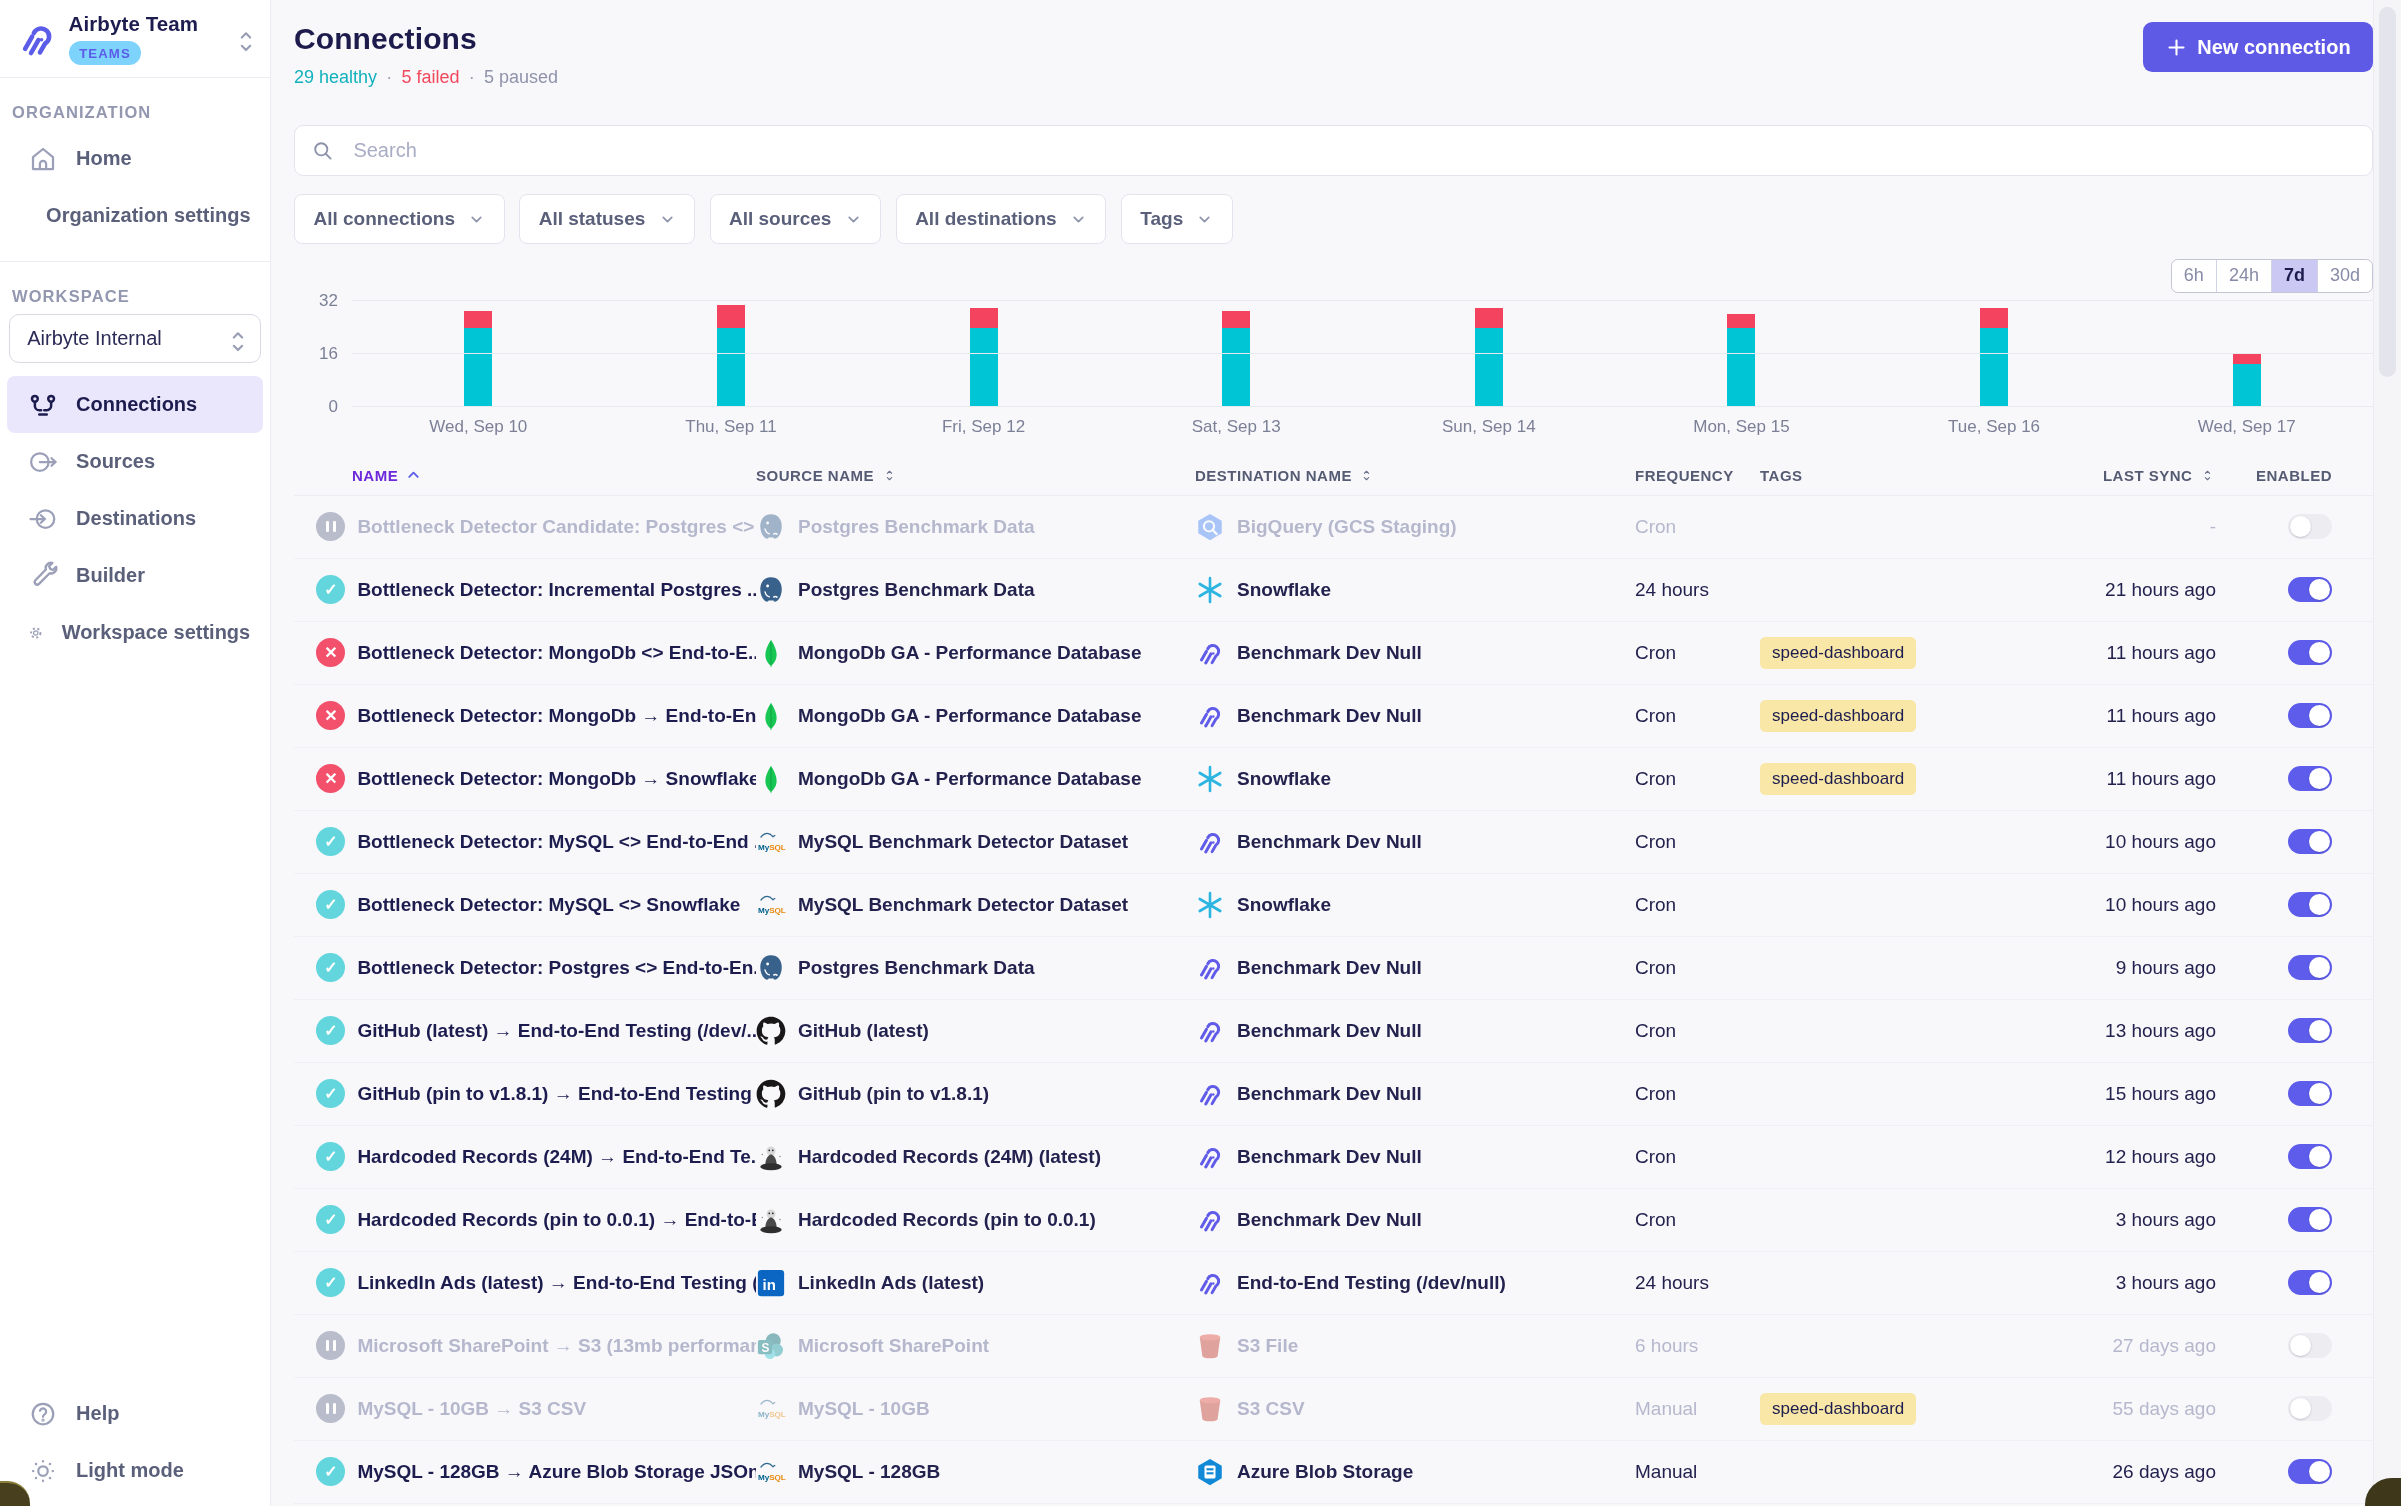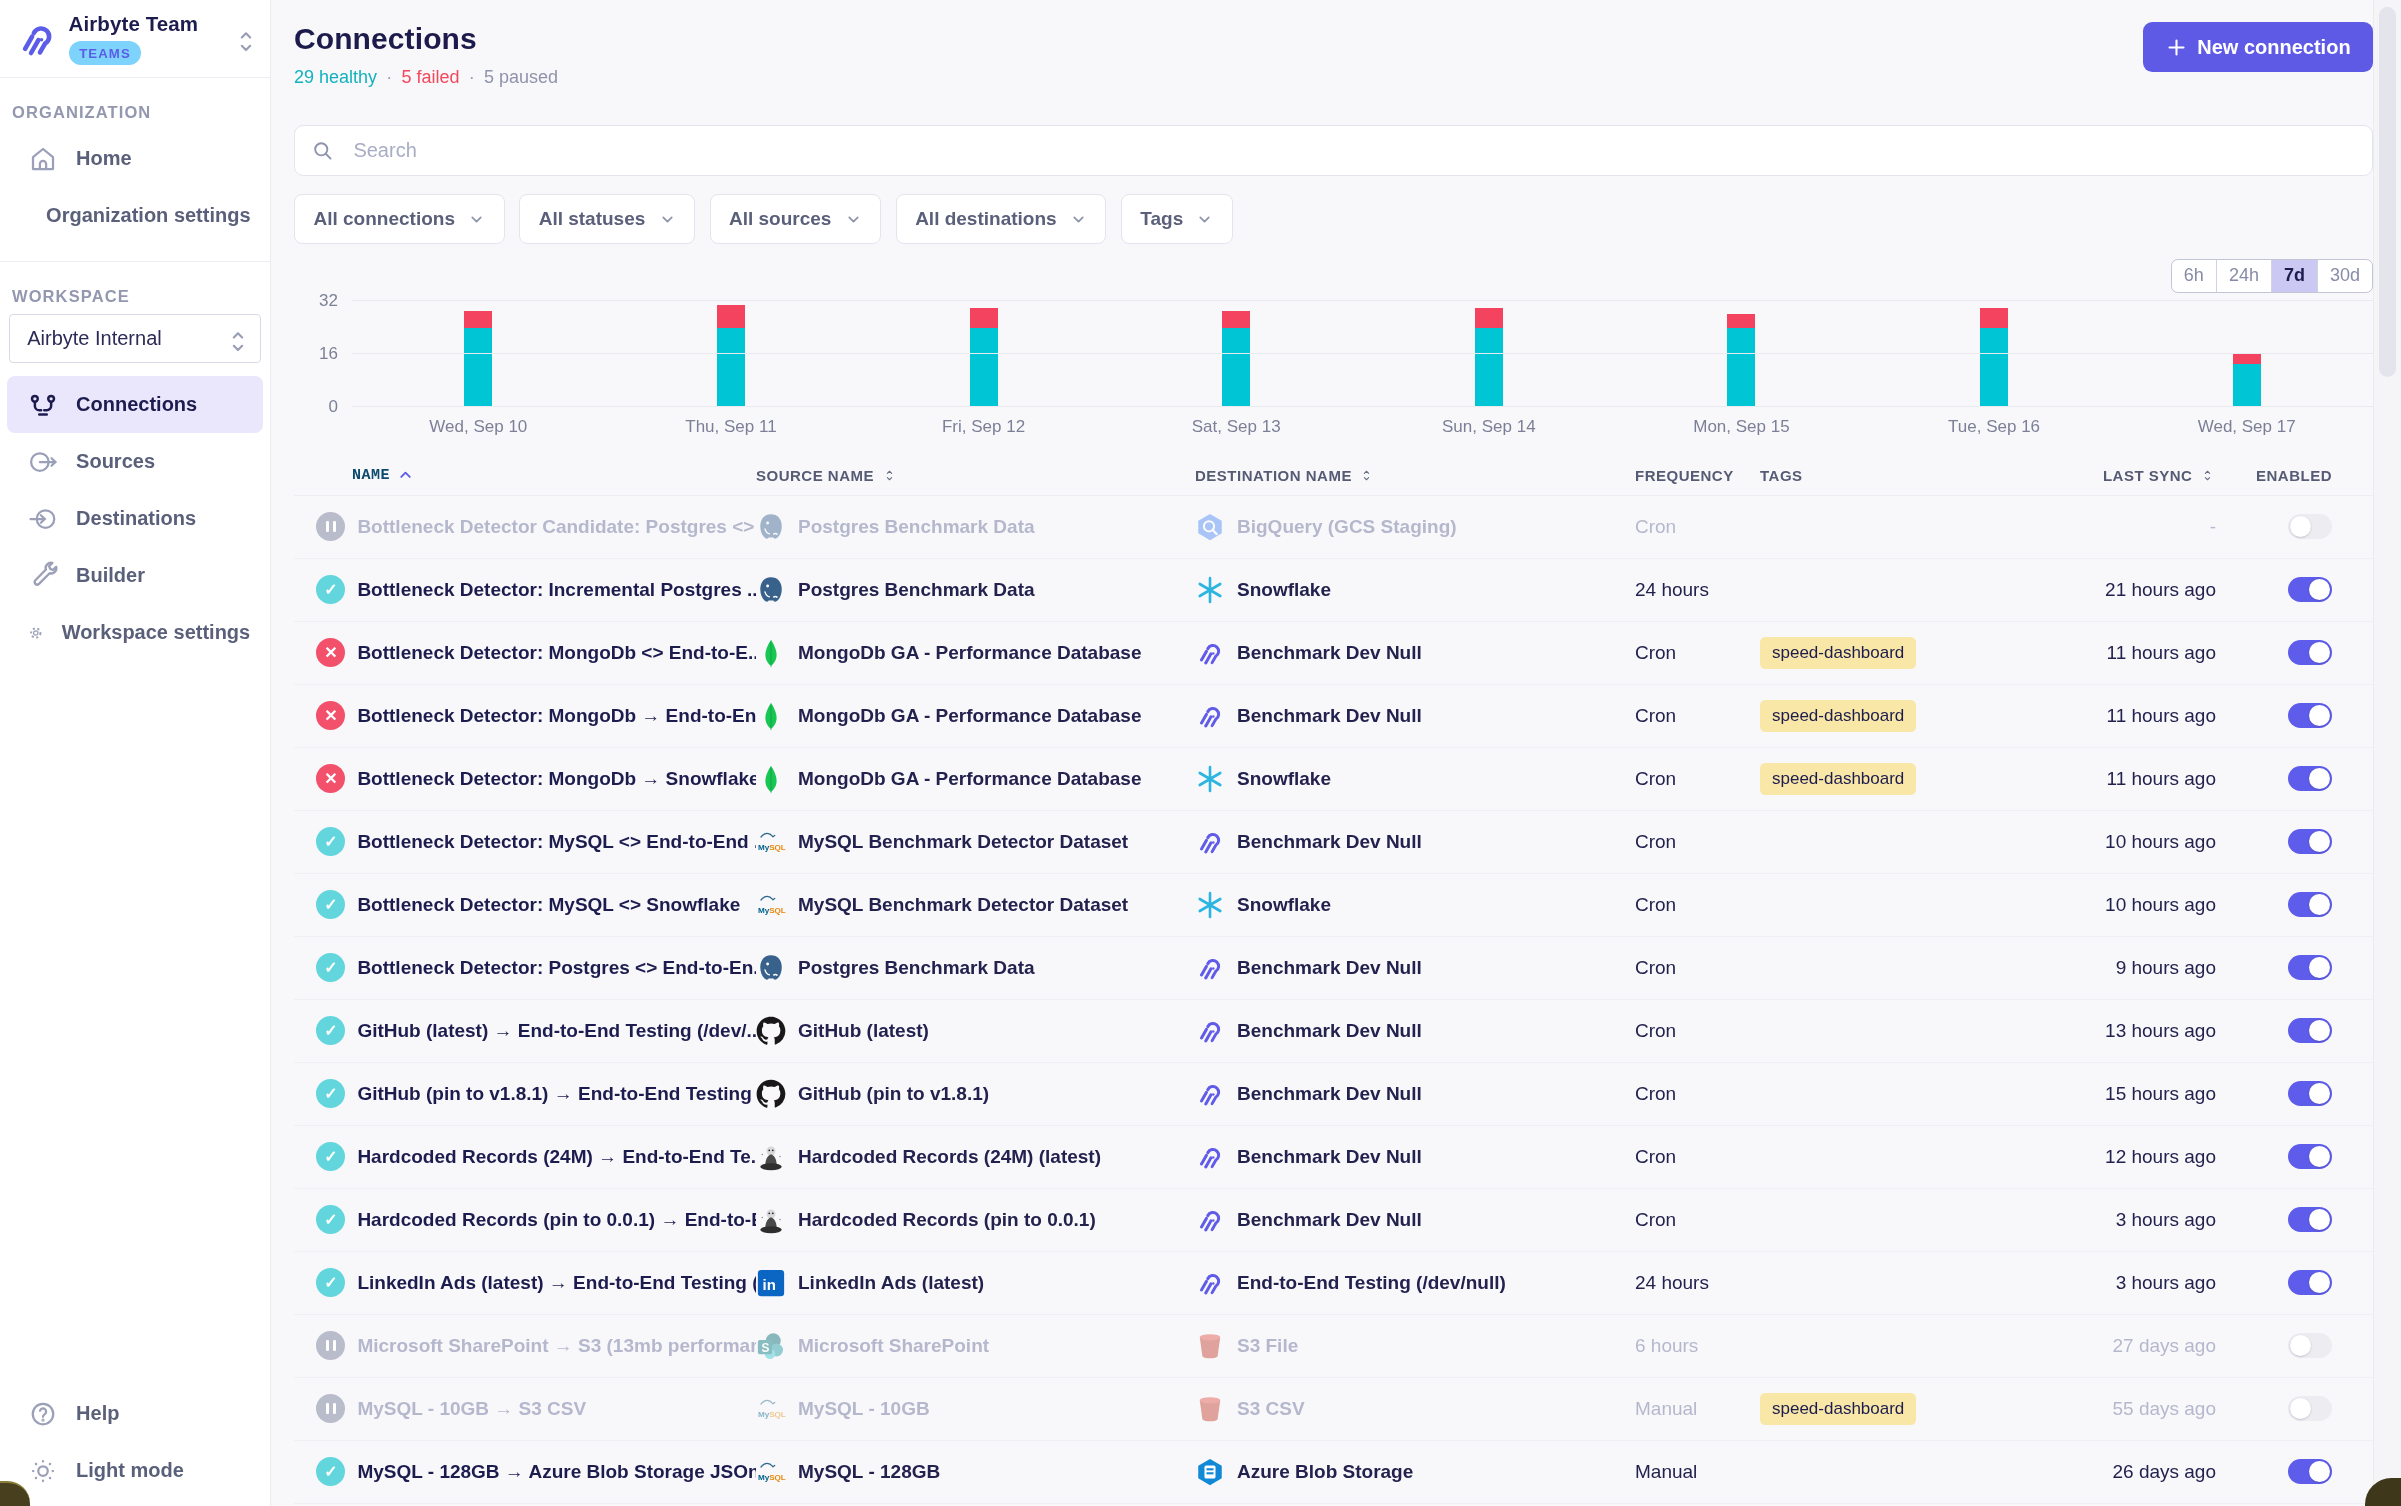--- a/index.html
+++ b/index.html
@@ -38,21 +38,21 @@
     color:#5a5f7a; font-size:20px; font-weight:600; cursor:pointer;
     white-space:nowrap;
   }
   .nav-item .nicon { width:30px; height:30px; color:#9ba0b8; display:flex; align-items:center; justify-content:center; }
   .nav-item .nicon svg { width:100%; height:100%; }
   .nav-item.active { background:#eae7fc; color:#1d1c4f; font-weight:700; }
   .nav-item.active .nicon { color:#1d1c4f; }
   .side-divider { border-top:1.3px solid #ececf2; margin:17px 0 0 0; }
   .ws-select {
     margin:6.6px 9.2px 13.2px 9.2px; height:49px; border:1.3px solid #d8dae6;
-    border-radius:4px; display:flex; align-items:center; padding:0 12px 0 17px;
+    border-radius:10px; display:flex; align-items:center; padding:0 12px 0 17px;
     font-size:20px; color:#2b2b57; background:#fff; cursor:pointer;
   }
   .ws-select .ws-label { flex:1; }
   .sidebar-footer { position:absolute; left:0; right:0; bottom:6.6px; }
   .corner-blob-left {
     position:absolute; left:0; bottom:0; width:30px; height:25px;
     background:#473f1e; border-top-right-radius:22.4px; border-top:2px solid #8a7f3a;
   }
   .corner-blob-right {
     position:absolute; right:0; bottom:0; width:36px; height:28px;
@@ -132,21 +132,21 @@
   .thead, .trow {
     display:grid;
     grid-template-columns:462px 439px 440px 125px 290px 166px 1fr;
     align-items:center;
   }
   .thead {
     height:40px; font-size:15px; font-weight:700; letter-spacing:0.5px;
     color:#565b74; border-bottom:1.3px solid #ededf3;
   }
   .th { display:flex; align-items:center; gap:6.6px; white-space:nowrap; }
-  .th-name { padding-left:58px; color:#0c4a6e;font-family:Liberation Mono, monospace; }
+  .th-name { padding-left:58px; color:#6d28d9; }
   .th svg { width:17px; height:17px; }
   .th-name svg { color:#5b5ce8; }
   .th .dual { color:#6b7089; }
   .th-lastsync { justify-content:flex-end; }
   .th-enabled { justify-content:flex-end; padding-right:41px; }
   .trow { height:63px; border-bottom:1.3px solid #efeff4; cursor:pointer; background:transparent; }
   .cell-name { display:flex; align-items:center; gap:12px; padding-left:22.4px; white-space:nowrap; overflow:hidden; }
   .cell-src, .cell-dst { display:flex; align-items:center; gap:12px; white-space:nowrap; overflow:hidden; }
   .cname { font-size:19px; font-weight:600; color:#1d1c4f; }
   .ctext { font-size:19px; font-weight:600; color:#23224e; }

